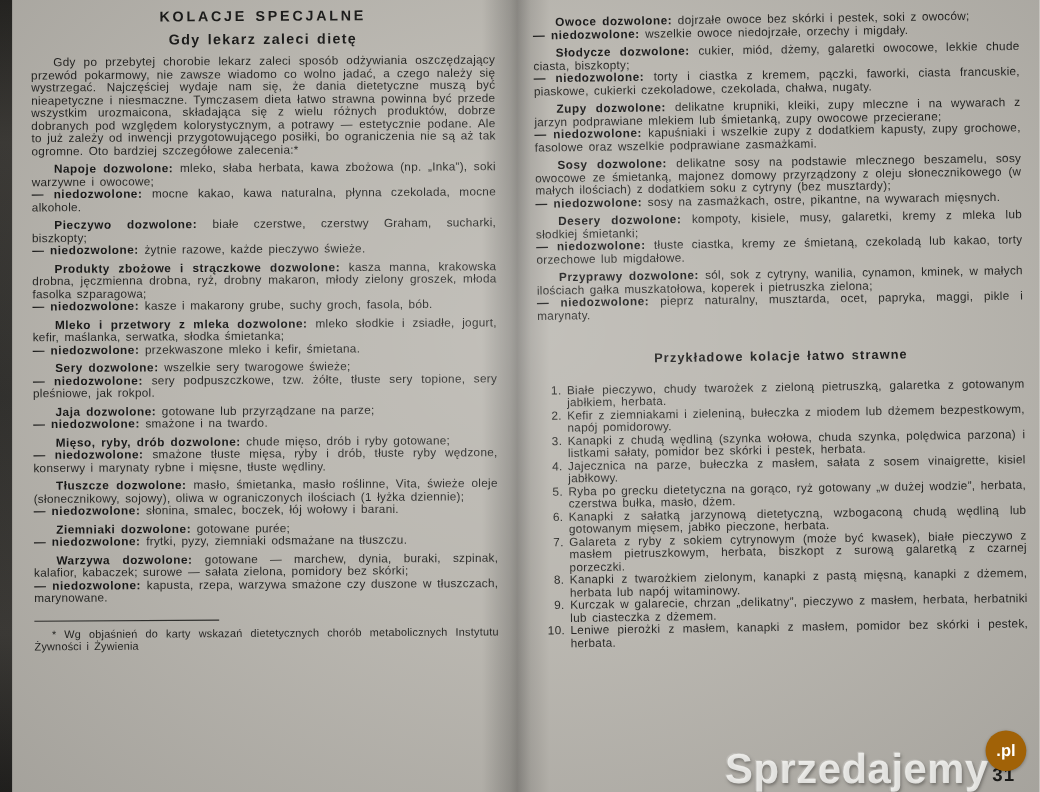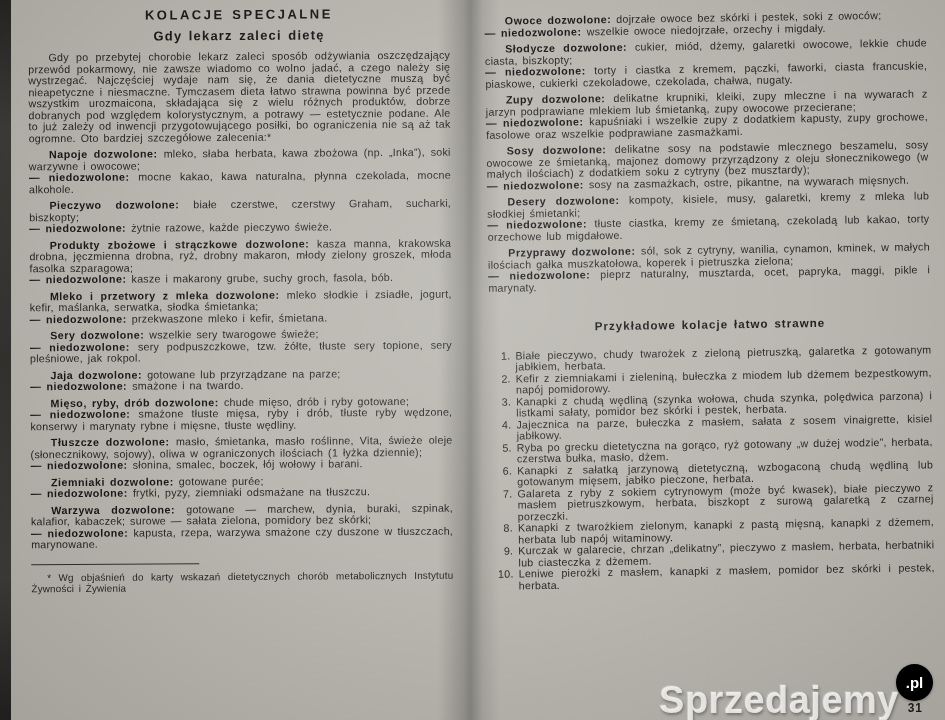--- a/index.html
+++ b/index.html
@@ -60,33 +60,33 @@
   }
   .examples-heading{
     margin:28px 0 17px 0;text-align:center;
     font-size:11.6px;font-weight:bold;letter-spacing:1px;color:#141413;
   }
   .example-row{display:flex;margin:0;}
   .example-num{flex:none;width:21px;text-align:right;padding-right:5px;}
   .example-text{flex:1;text-align:justify;}
   .page-number{
     position:absolute;right:22px;bottom:5px;z-index:6;
-    font-size:12px;font-weight:bold;color:#1a1a18;letter-spacing:1px;
+    font-size:17px;font-weight:bold;color:#1a1a18;letter-spacing:1px;
   }
   .watermark{
     position:absolute;right:46px;bottom:-2px;z-index:7;
     font-size:38px;font-weight:bold;letter-spacing:0.5px;
     color:rgba(250,250,248,0.80);
     text-shadow:1px 2px 3px rgba(70,68,64,0.55), -1px -1px 1px rgba(255,255,255,0.25);
     white-space:nowrap;
   }
   .wm-pl{
     position:absolute;top:-15px;right:-34px;
     width:37px;height:37px;border-radius:50%;
-    background:#000000;color:#fff;
+    background:#a16207;color:#fff;
     display:flex;align-items:center;justify-content:center;
     font-size:15px;font-weight:bold;letter-spacing:0;
     text-shadow:none;box-shadow:0 1px 3px rgba(0,0,0,0.3);
   }
 </style>
 </head>
 <body>
 
 <div id="stage">
 

